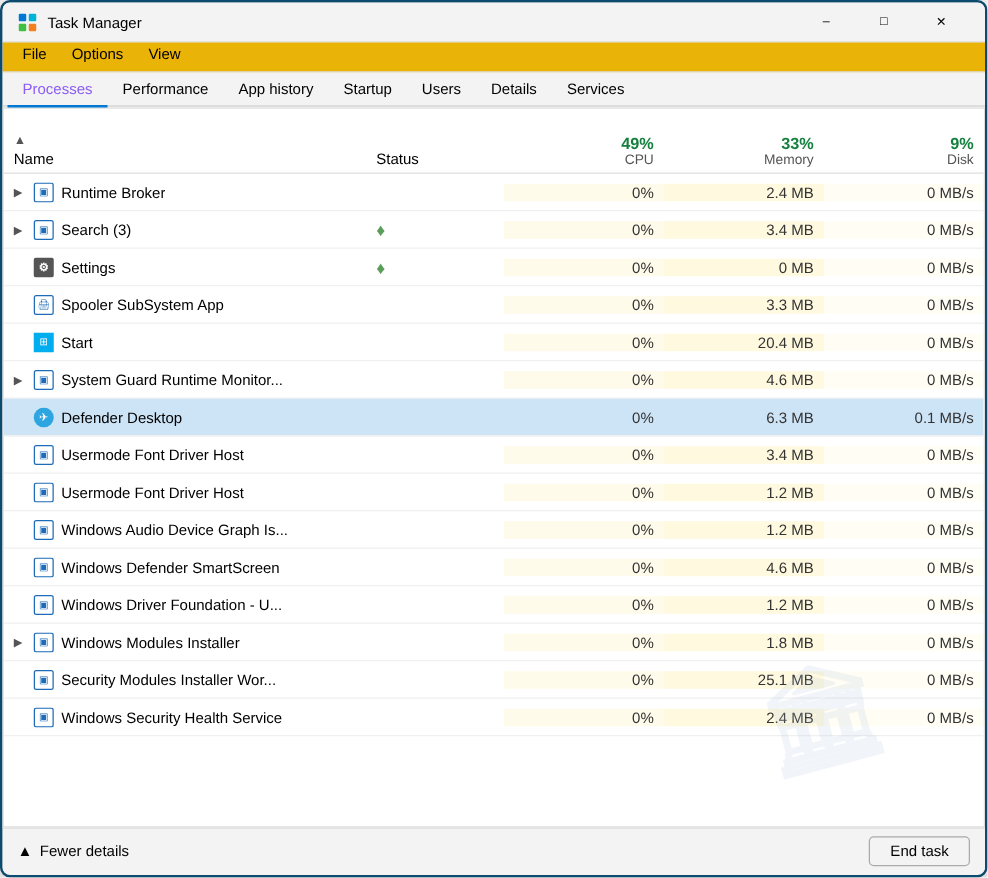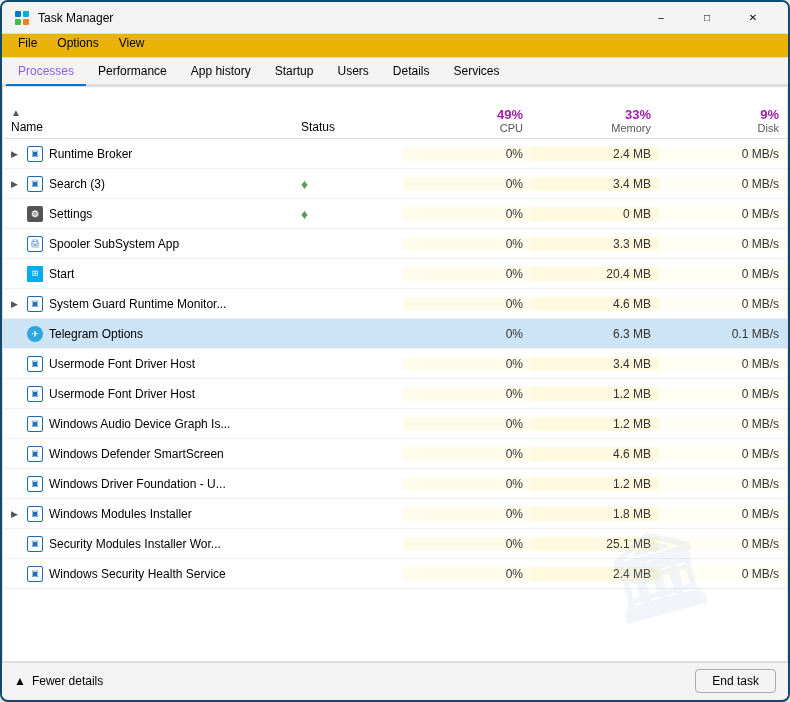--- a/index.html
+++ b/index.html
@@ -119,21 +119,21 @@
       flex: 1;
       text-align: right;
       padding: 4px 8px;
       font-size: 12px;
       color: #333;
     }
     .col-header-cell .percent {
       display: block;
       font-size: 13px;
       font-weight: 600;
-      color: #a21caf;
+      color: #15803d;
     }
     .col-header-cell .label {
       display: block;
       font-size: 11px;
       color: #555;
     }
     .col-status-header {
       width: 110px;
       min-width: 110px;
       padding: 4px 8px;
@@ -428,21 +428,21 @@
     </div>
     <div class="cell-status"></div>
     <div class="cell-cpu">0%</div>
     <div class="cell-memory">4.6 MB</div>
     <div class="cell-disk">0 MB/s</div>
   </div>
         <div class="table-row selected">
     <div class="cell-name">
       <span class="expand-arrow"> </span>
       <span class="icon-telegram">✈</span>
-      <span class="process-name">Telegram Options</span>
+      <span class="process-name">Defender Desktop</span>
     </div>
     <div class="cell-status"></div>
     <div class="cell-cpu">0%</div>
     <div class="cell-memory">6.3 MB</div>
     <div class="cell-disk">0.1 MB/s</div>
   </div>
         <div class="table-row">
     <div class="cell-name">
       <span class="expand-arrow"> </span>
       <span class="icon-white-blue">▣</span>

